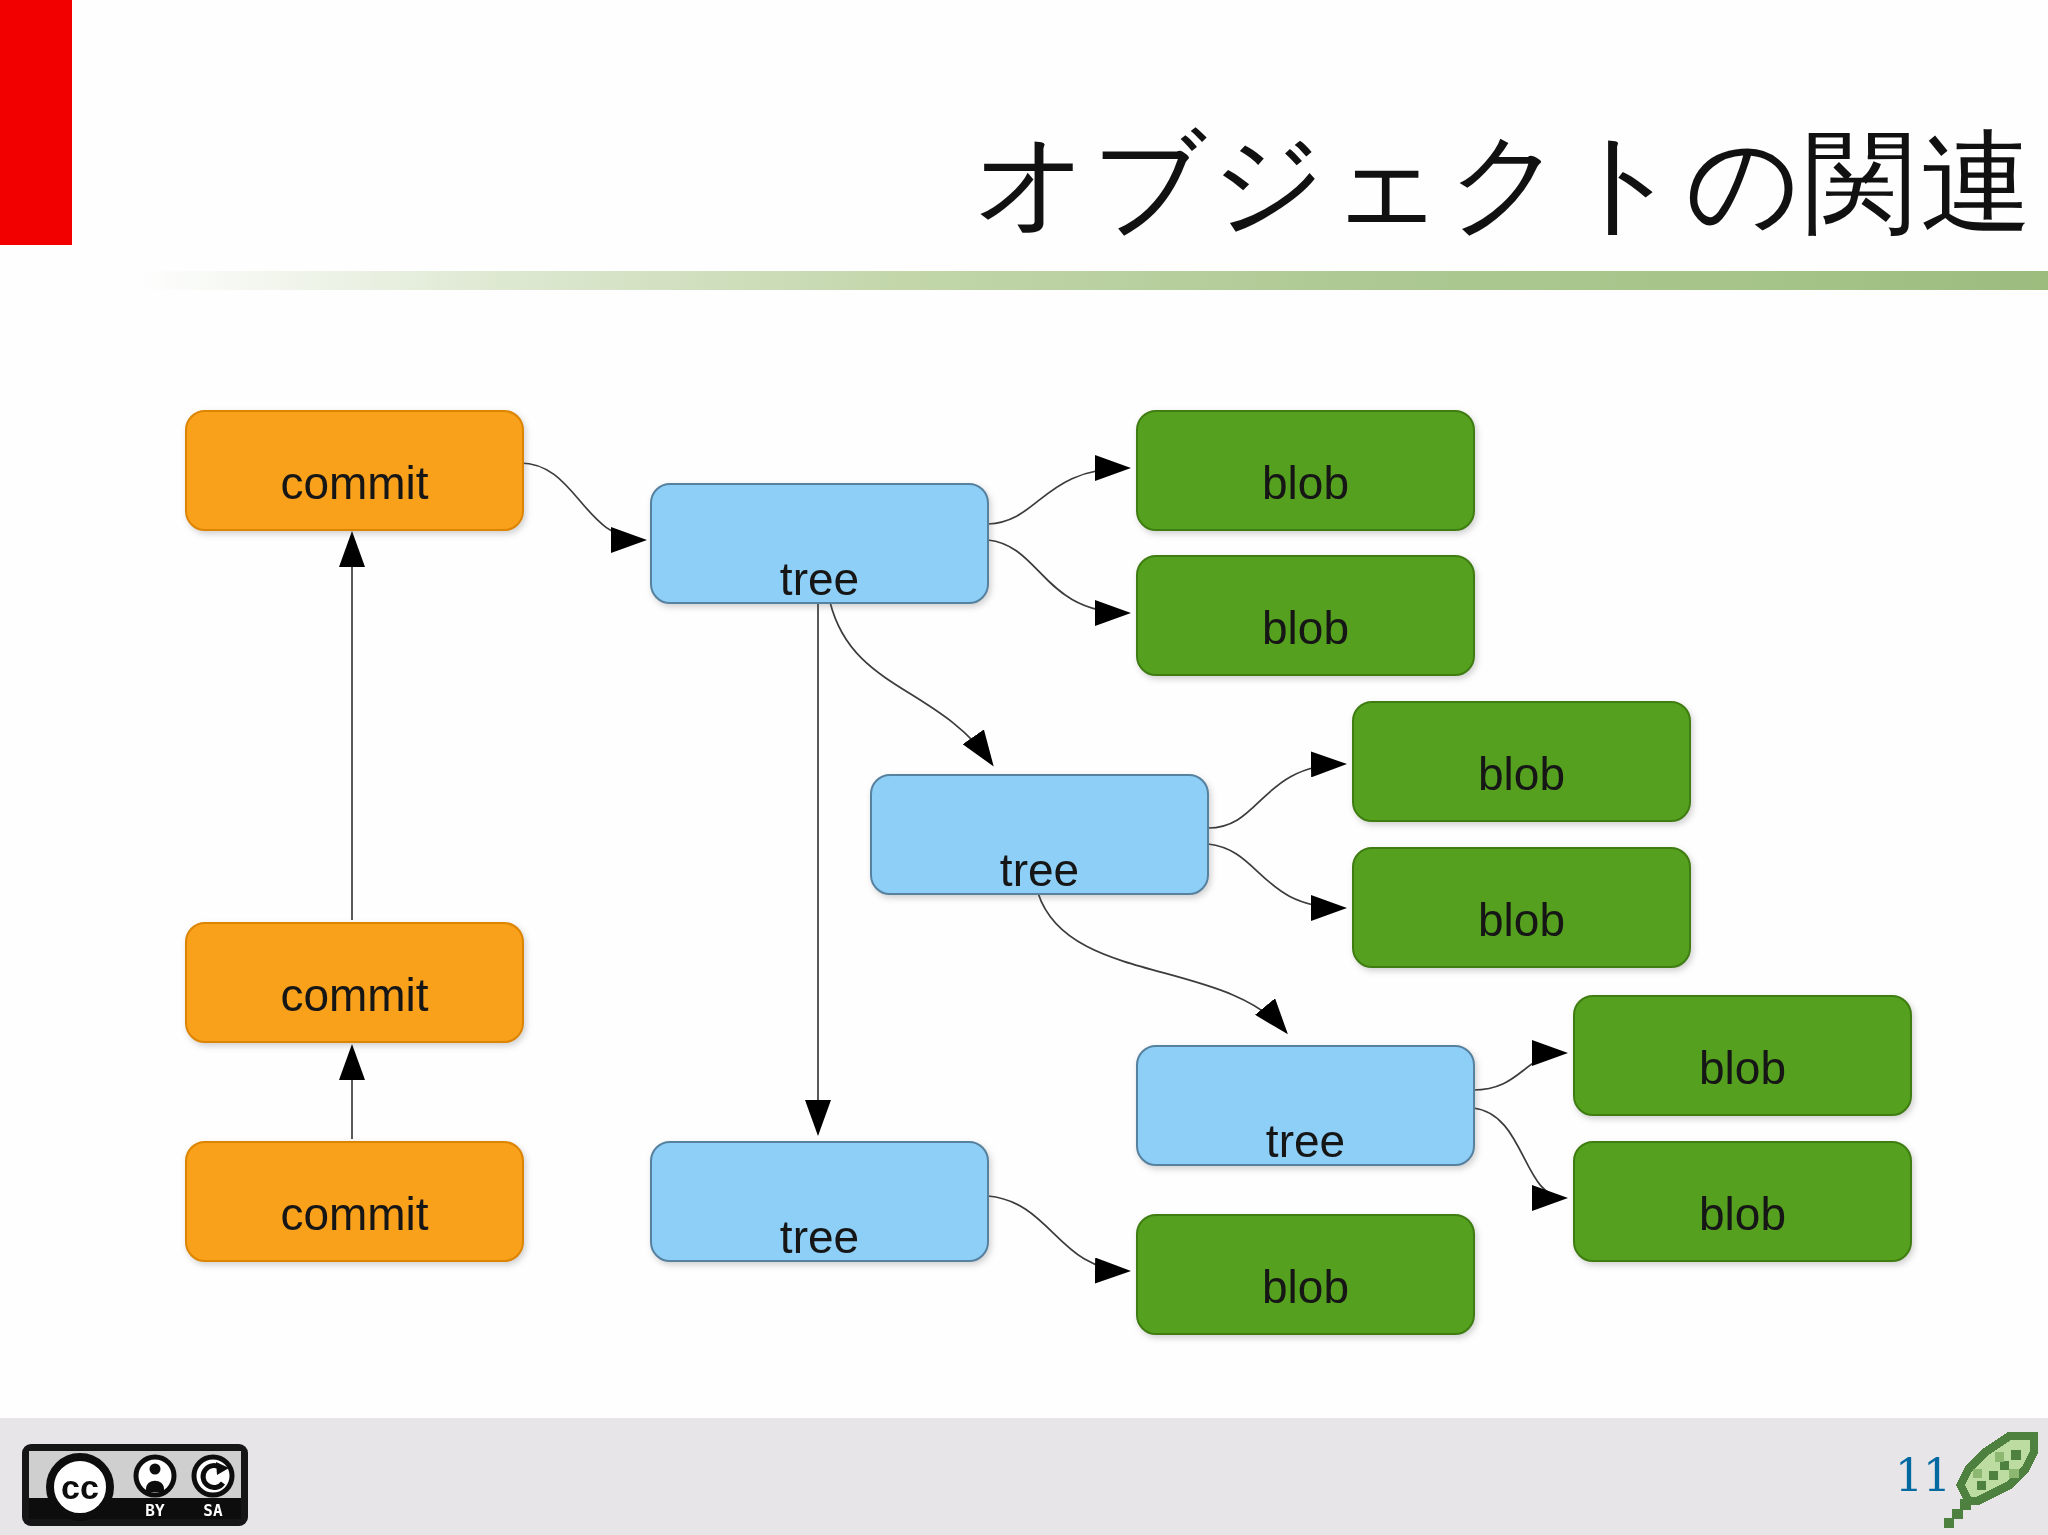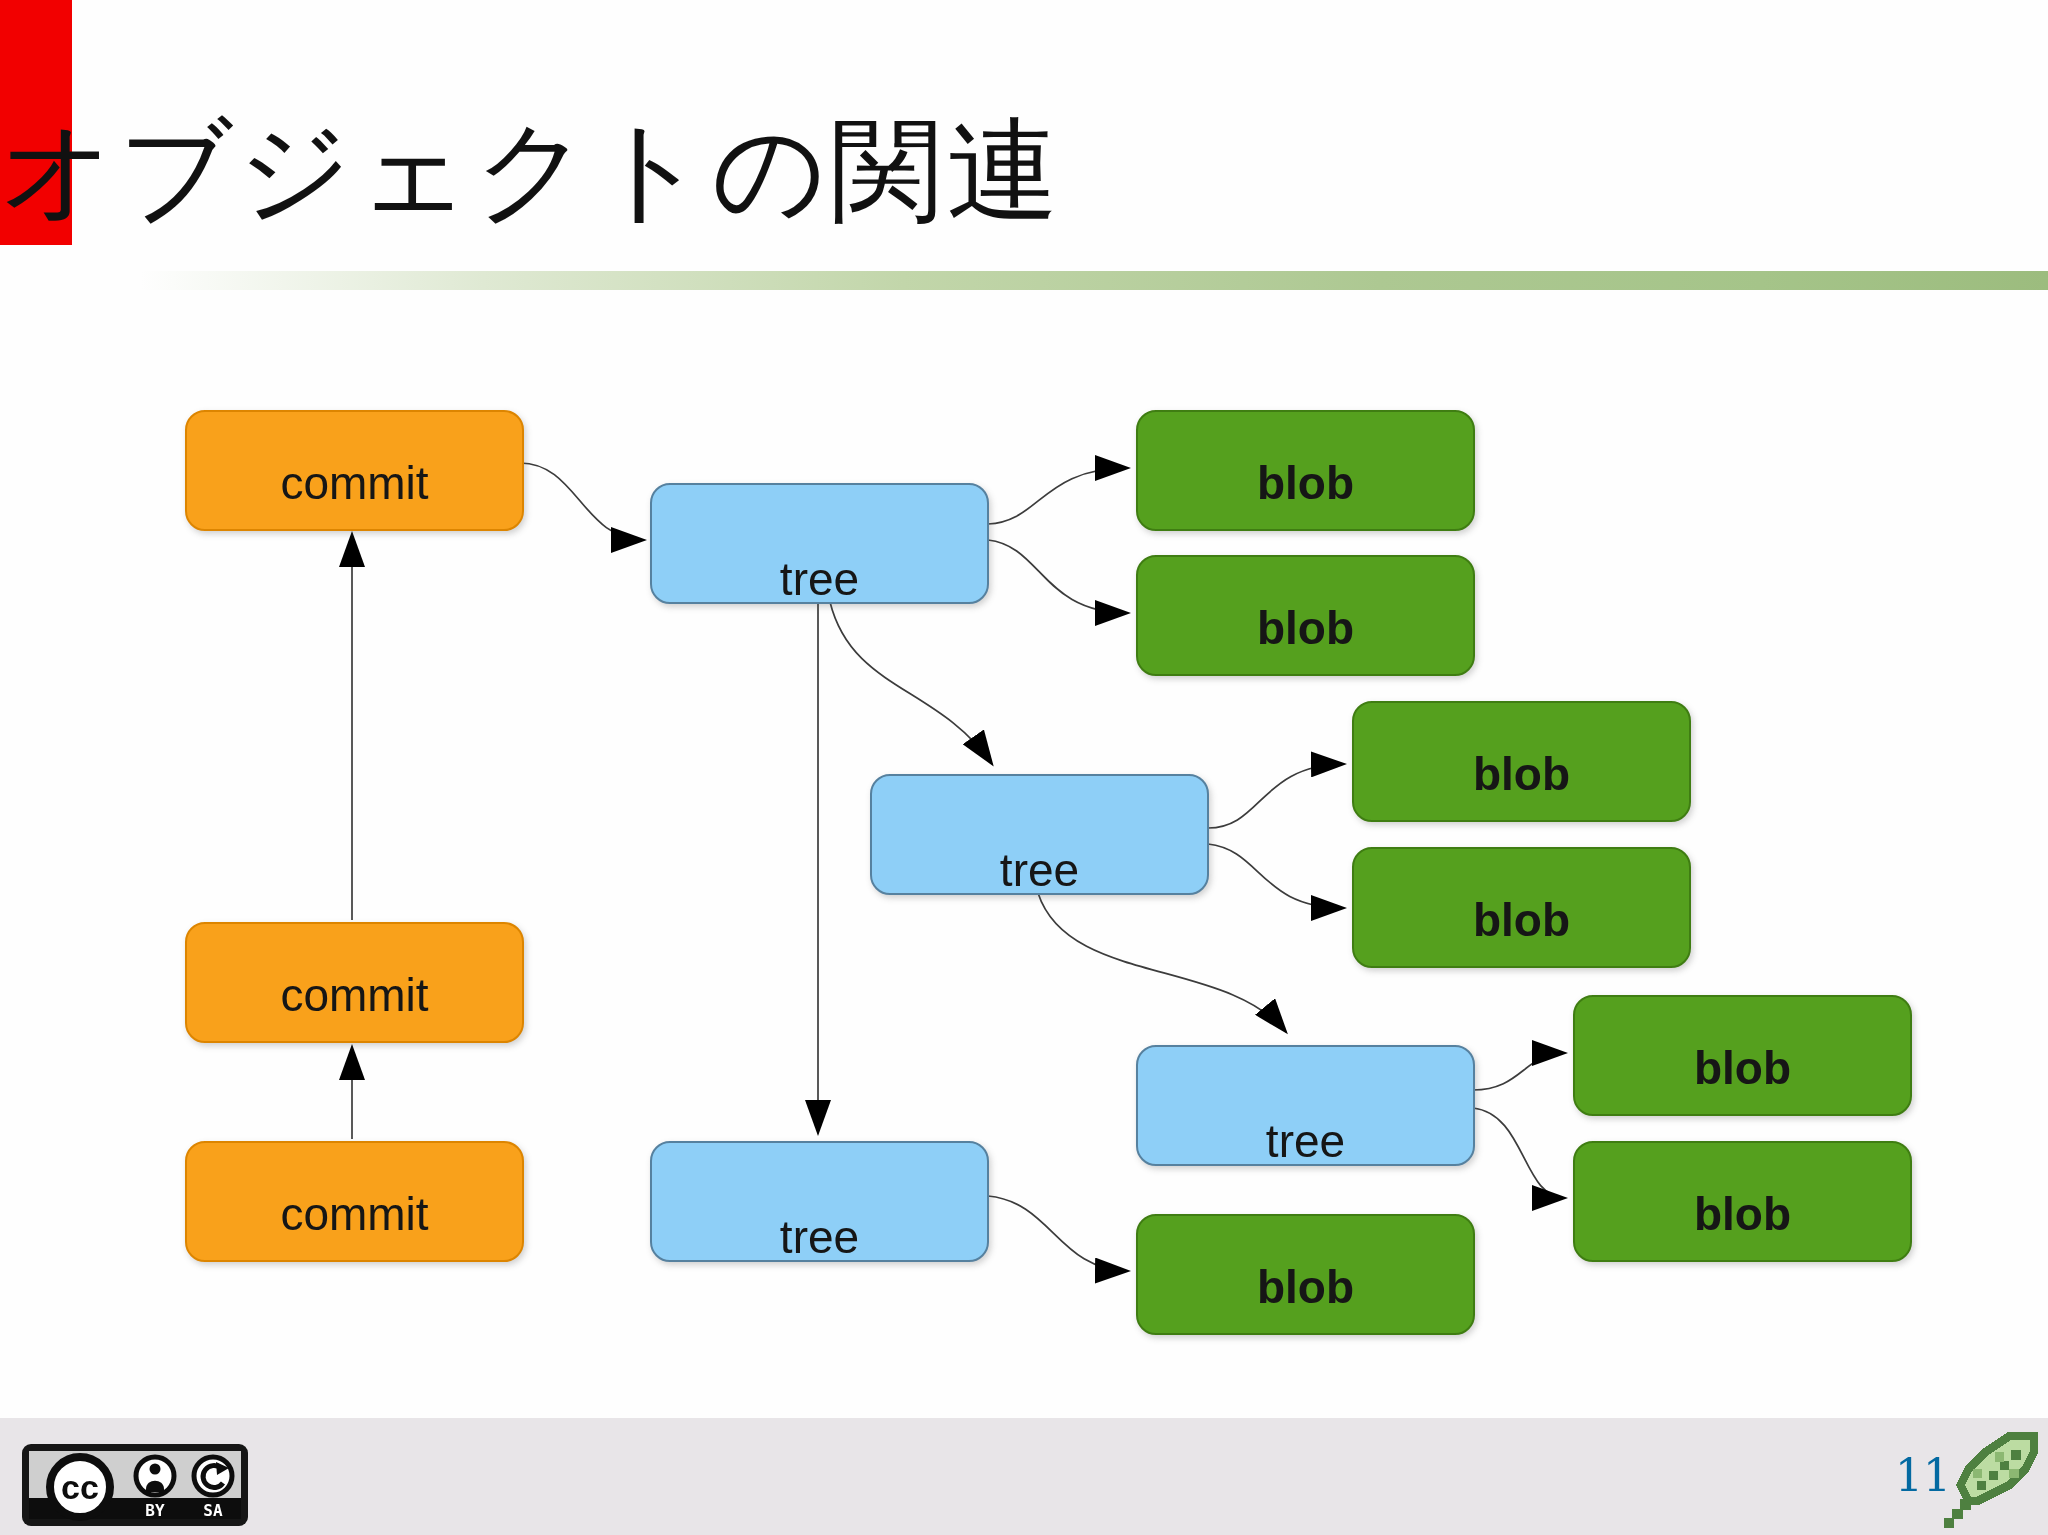--- a/index.html
+++ b/index.html
@@ -7,38 +7,38 @@
     --tree-fill:#8ecff7;   --tree-border:#56819f;
     --blob-fill:#55a01e;   --blob-border:#3f7d12;
     --ink:#161616;
   }
   html,body{margin:0;padding:0;}
   body{background:#ffffff;font-family:"Liberation Sans",sans-serif;}
   .slide{position:relative;width:2048px;height:1535px;background:#fefefe;overflow:hidden;}
 
   .red-marker{position:absolute;left:0;top:0;width:72px;height:245px;background:#f20000;}
 
-  .title{position:absolute;left:0;right:0;top:96px;margin:0;text-align:left;
+  .title{position:absolute;left:0;right:0;top:96px;margin:12px;text-align:right;
          font-size:112px;font-weight:500;color:#111;letter-spacing:4px;
          font-family:Liberation Sans, sans-serif;}
 
   .title-underline{position:absolute;left:140px;right:0;top:271px;height:19px;
          background:linear-gradient(90deg, rgba(255,255,255,0) 0%, #dfe9d3 18%,
                     #c2d6aa 40%, #adc892 65%, #a5c489 85%, #9cbc7e 100%);}
 
   .footer-band{position:absolute;left:0;top:1418px;width:2048px;height:117px;background:#e8e5e8;}
 
   .nodes-layer{position:absolute;left:0;top:0;width:100%;height:100%;}
   .node{position:absolute;display:flex;align-items:center;justify-content:center;
         border-radius:20px;border:2px solid #000;
         box-shadow:2px 3px 6px rgba(90,90,90,.28);}
   .node span{font-size:46px;color:var(--ink);line-height:1;margin-top:24px;}
   .node.commit{background:var(--commit-fill);border-color:var(--commit-border);}
   .node.tree{background:var(--tree-fill);border-color:var(--tree-border);align-items:flex-end;}
-  .node.blob{background:var(--blob-fill);border-color:var(--blob-border);font-weight:bold;}
+  .node.blob{background:var(--blob-fill);border-color:var(--blob-border);}
 
   svg.edges{position:absolute;left:0;top:0;width:2048px;height:1535px;pointer-events:none;}
   .edge{fill:none;stroke:#3c3c3c;stroke-width:1.7px;}
 
   .page-number{position:absolute;left:1888px;top:1450px;width:70px;
          font-family:"DejaVu Serif","Liberation Serif",serif;
          font-size:44px;color:#0369a1;text-align:center;}
 
   .leaf-logo{position:absolute;left:1936px;top:1428px;}
   .cc-badge{position:absolute;left:20px;top:1442px;}

